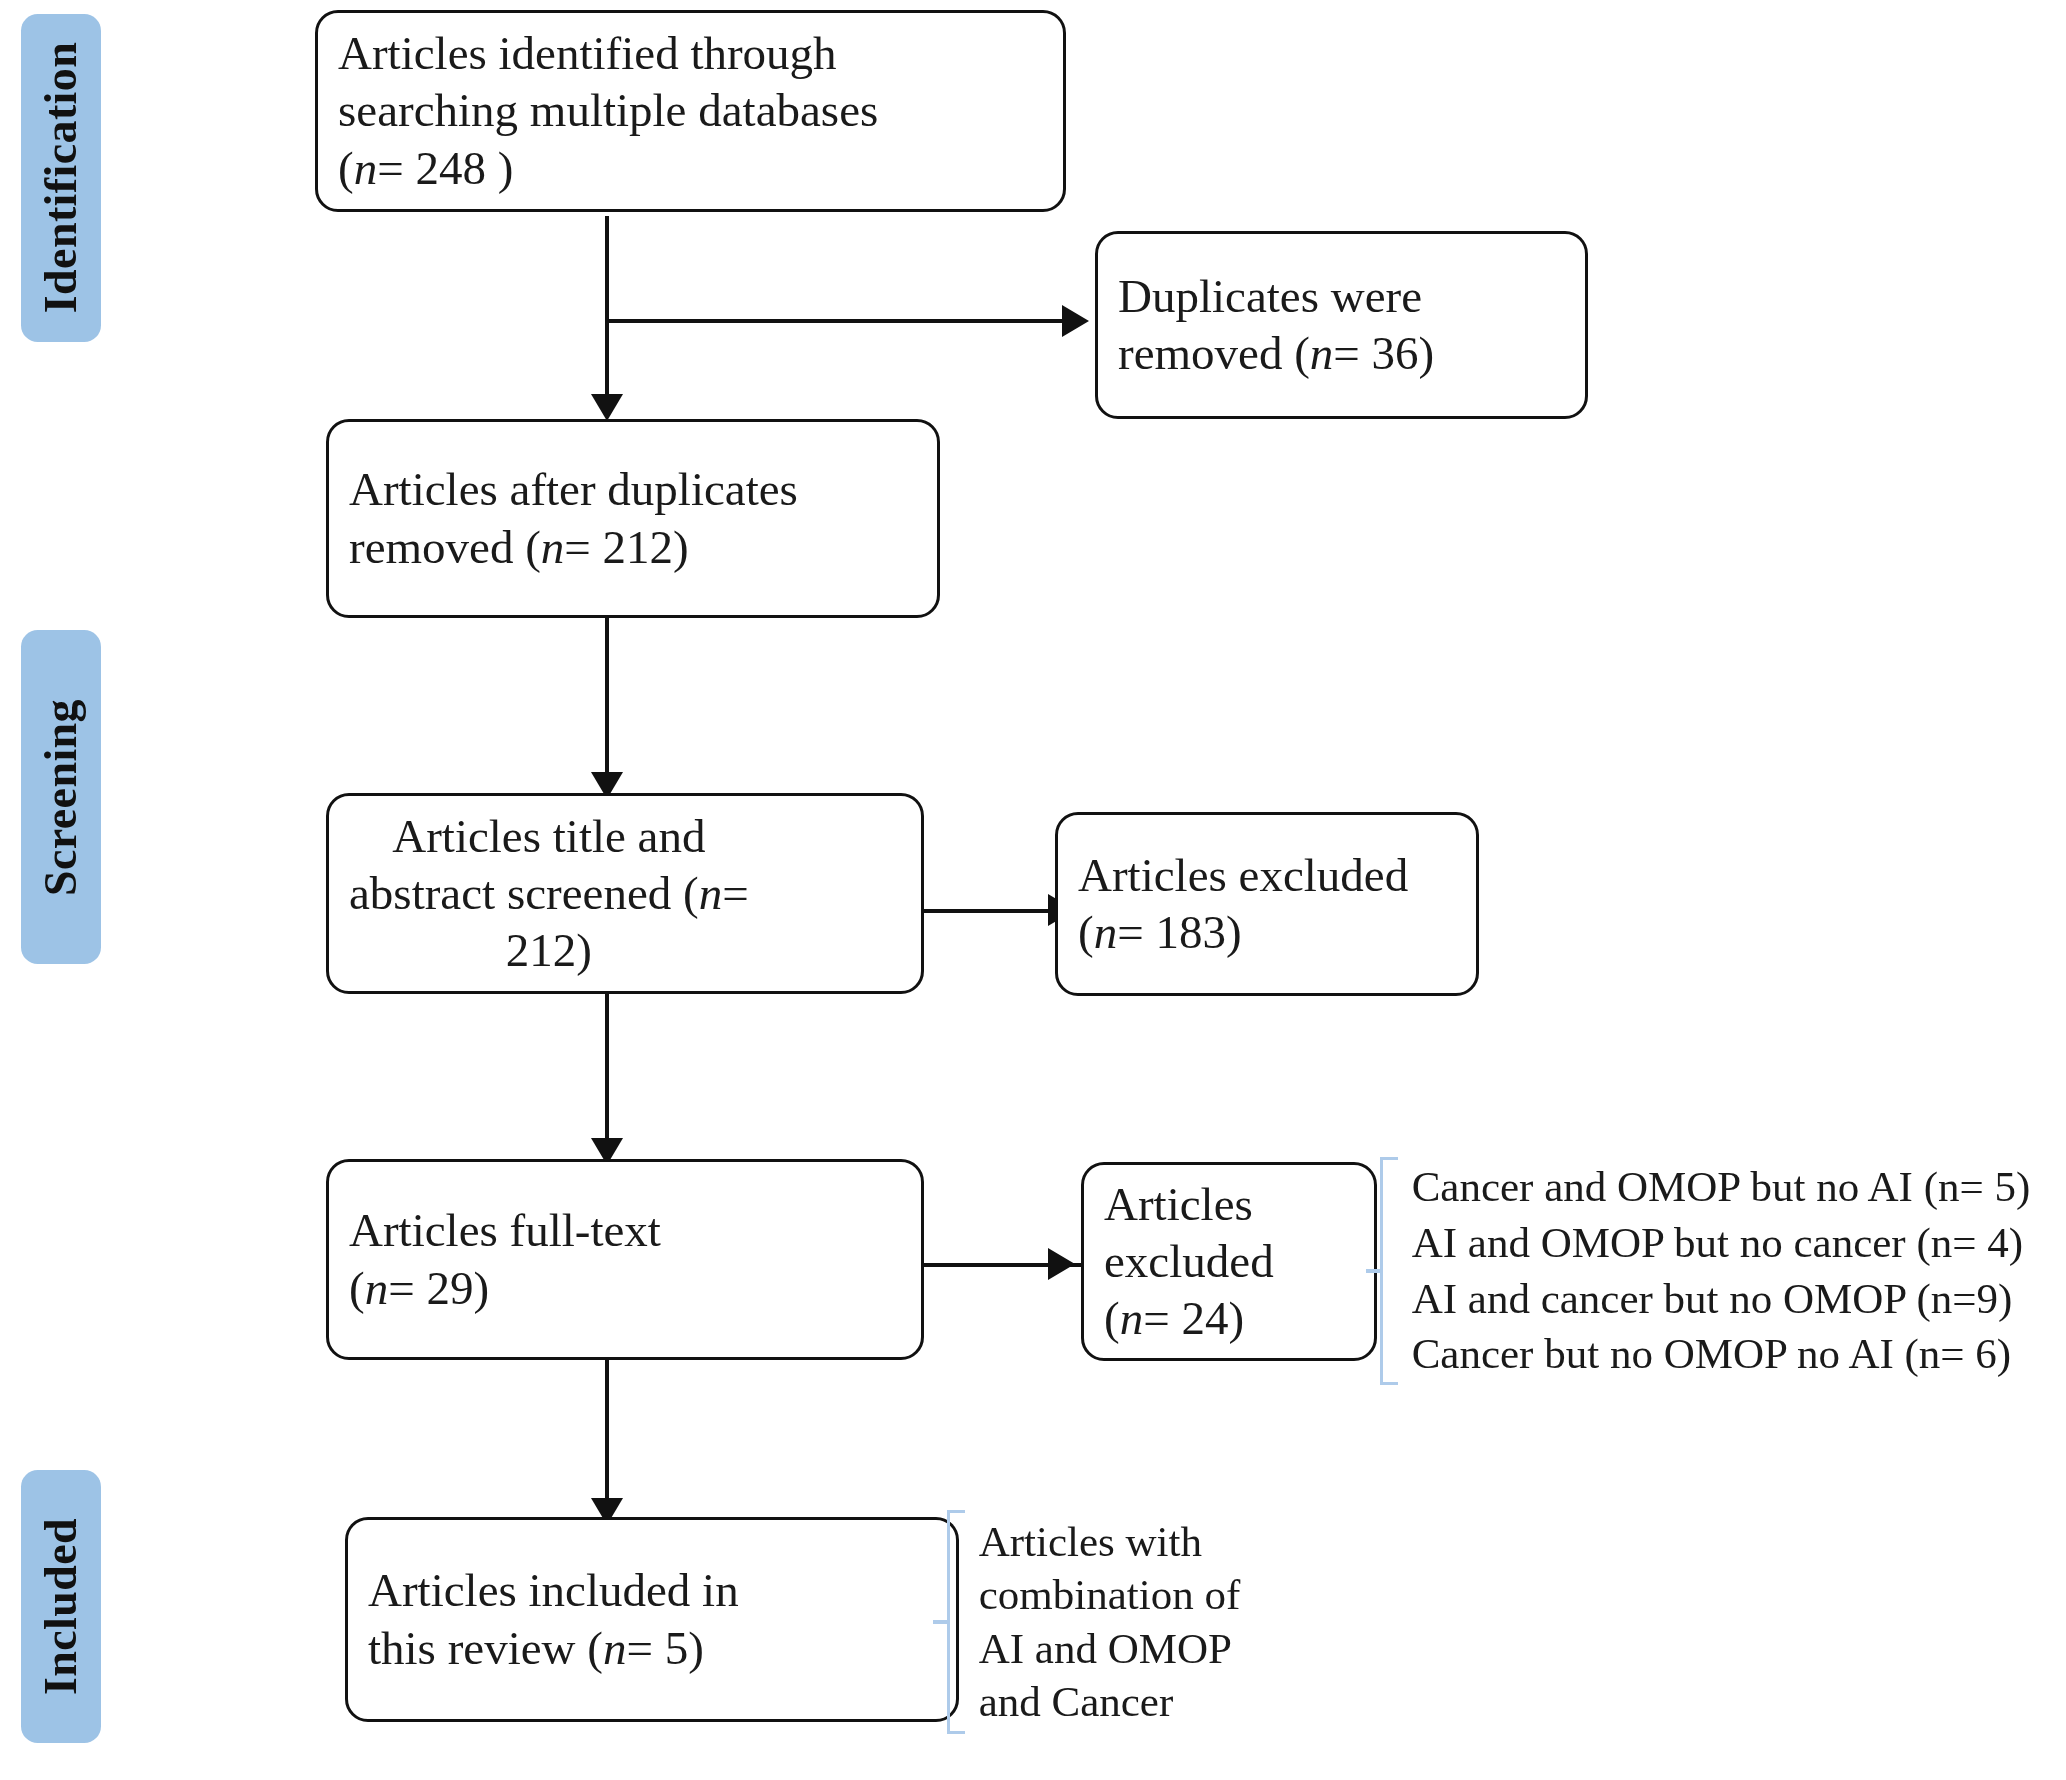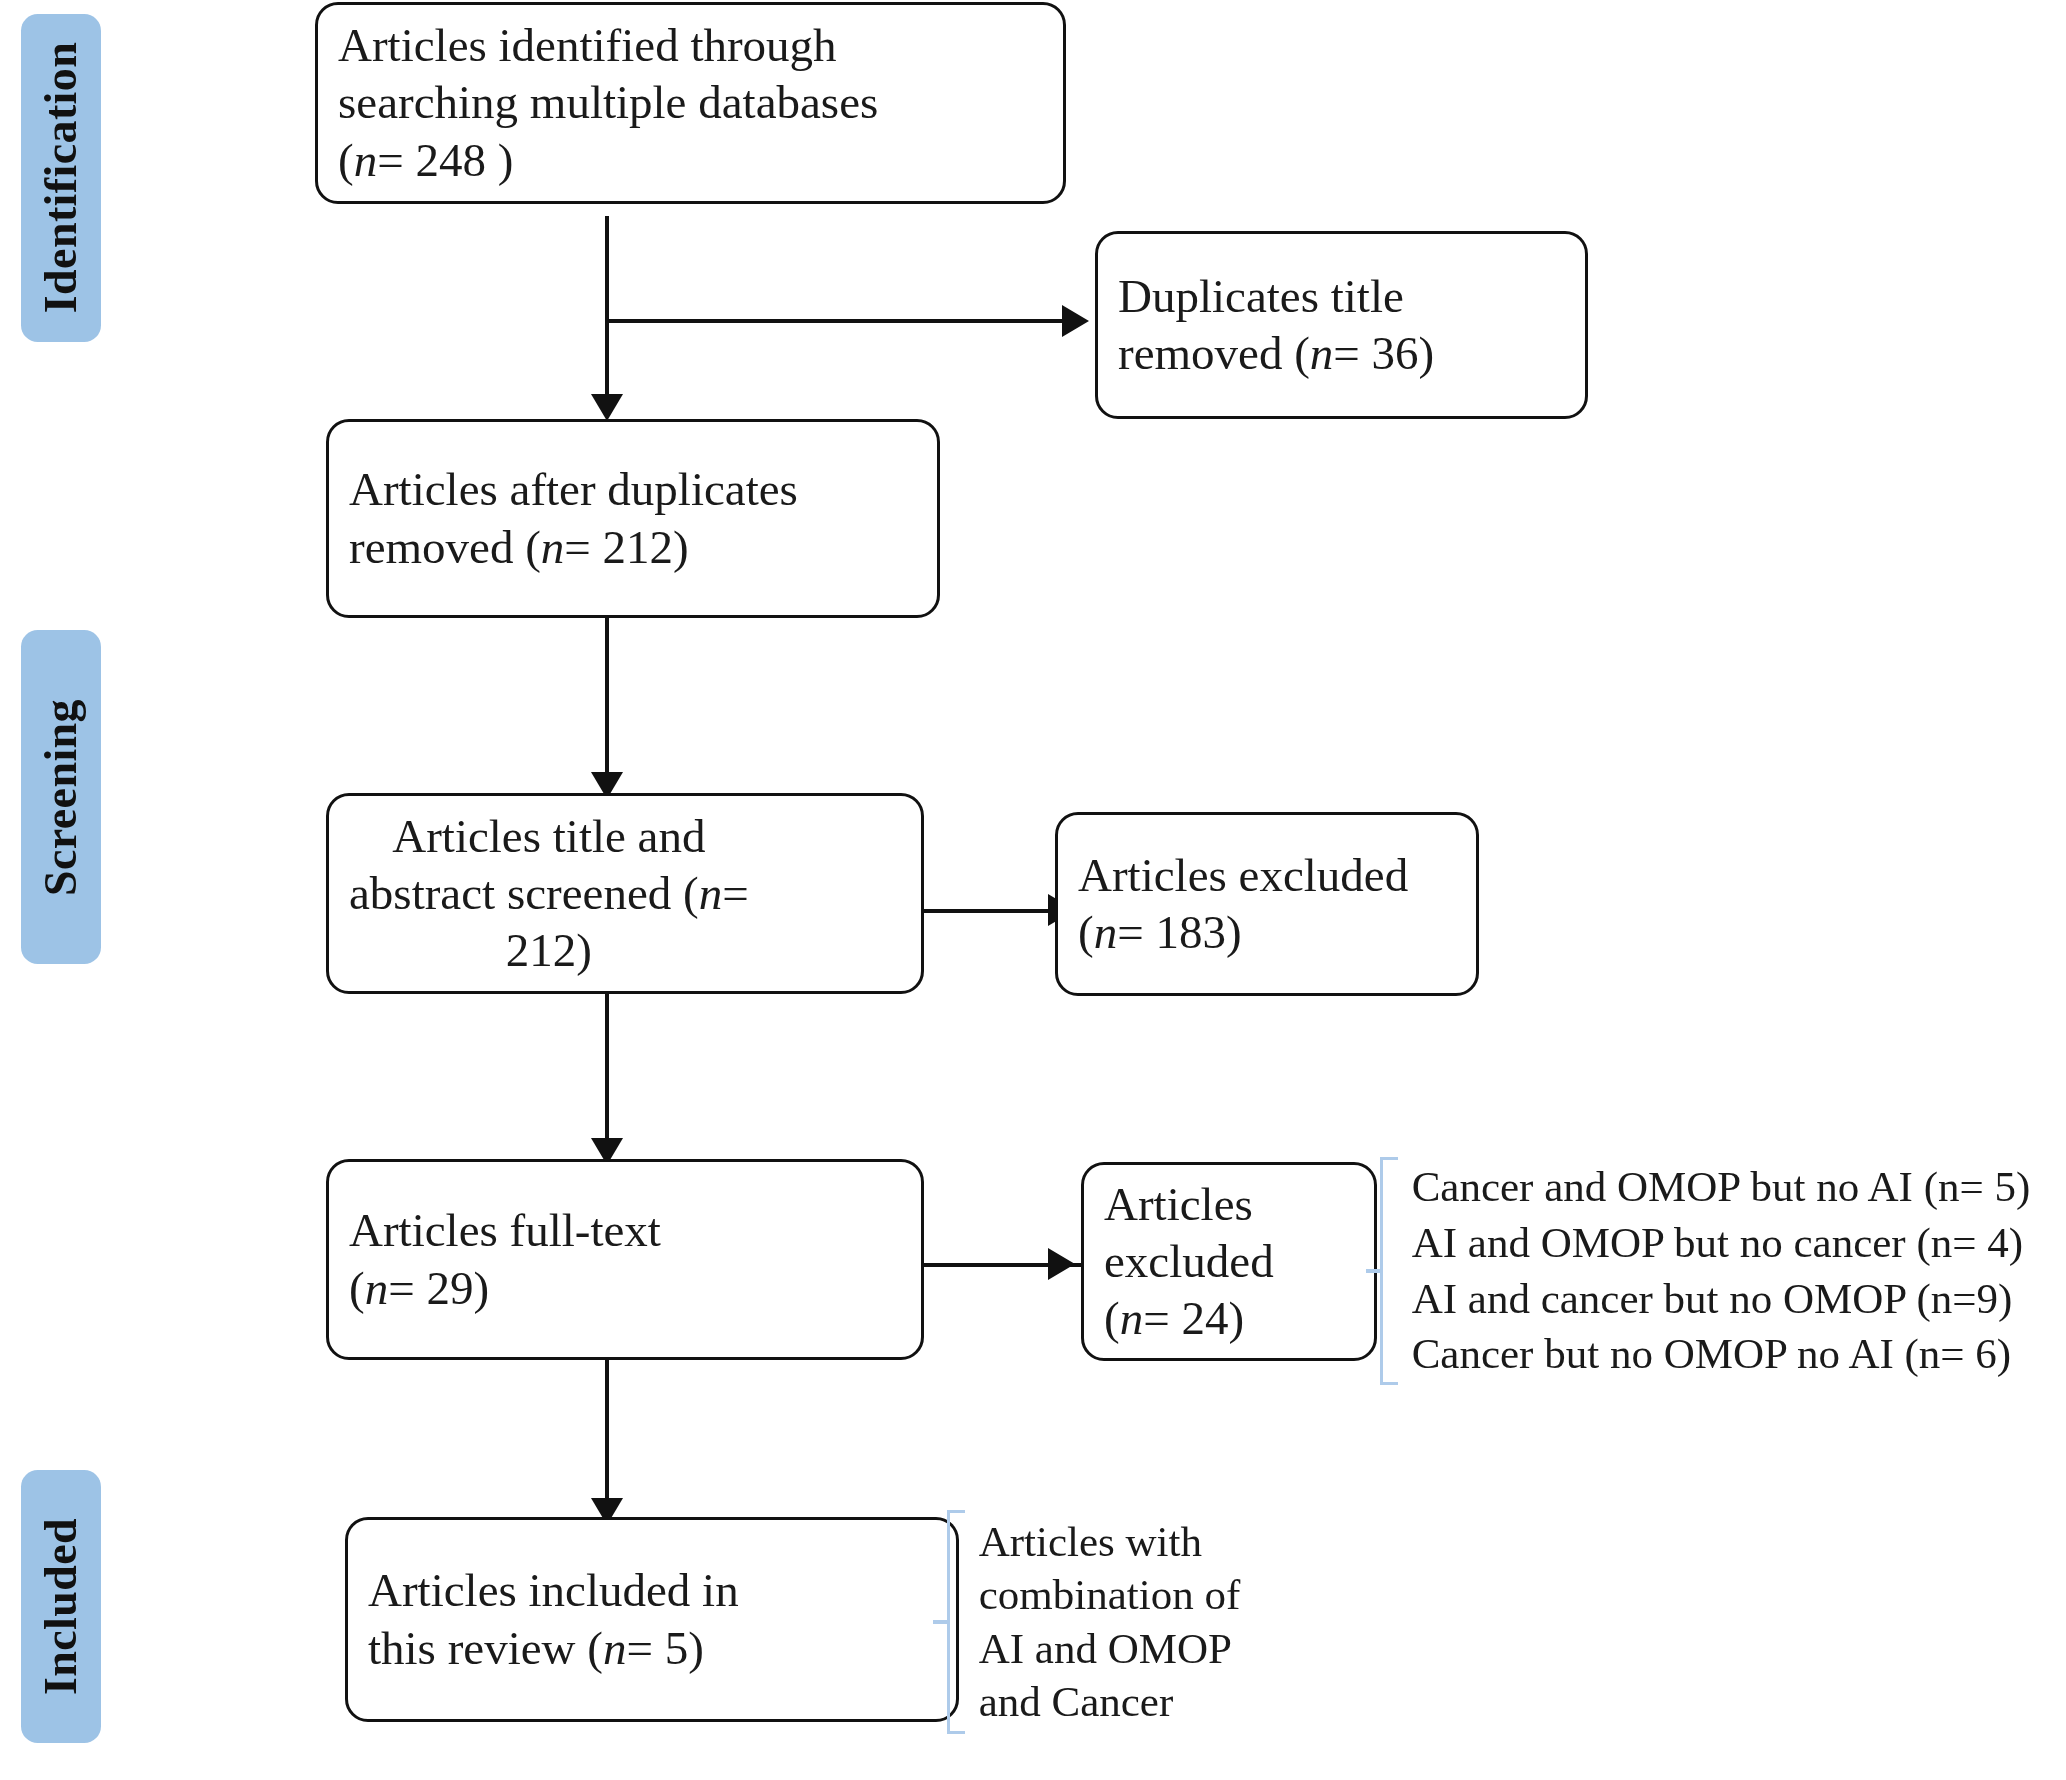--- a/index.html
+++ b/index.html
@@ -157,31 +157,31 @@
 
   <div class="v-line" style="left:605px; top:986px; height:174px;"></div>
   <div class="arrow-down" style="left:591px; top:1138px;"></div>
 
   <div class="h-line" style="left:922px; top:1263px; width:159px;"></div>
   <div class="arrow-right" style="left:1048px; top:1248px;"></div>
 
   <div class="v-line" style="left:605px; top:1358px; height:163px;"></div>
   <div class="arrow-down" style="left:591px; top:1498px;"></div>
 
-  <div class="flow-box" style="left:315px; top:2px; width:751px; height:202px;">
+  <div class="flow-box" style="left:315px; top:10px; width:751px; height:202px;">
     <div class="flow-box-text">
       <span class="note-line">Articles identified through</span>
       <span class="note-line">searching multiple databases</span>
       <span class="note-line"><span>(</span><span class="n-italic">n</span><span>= 248 )</span></span>
     </div>
   </div>
 
   <div class="flow-box" style="left:1095px; top:231px; width:493px; height:188px;">
     <div class="flow-box-text">
-      <span class="note-line">Duplicates title</span>
+      <span class="note-line">Duplicates were</span>
       <span class="note-line"><span>removed (</span><span class="n-italic">n</span><span>= 36)</span></span>
     </div>
   </div>
 
   <div class="flow-box" style="left:326px; top:419px; width:614px; height:199px;">
     <div class="flow-box-text">
       <span class="note-line">Articles after duplicates</span>
       <span class="note-line"><span>removed (</span><span class="n-italic">n</span><span>= 212)</span></span>
     </div>
   </div>

